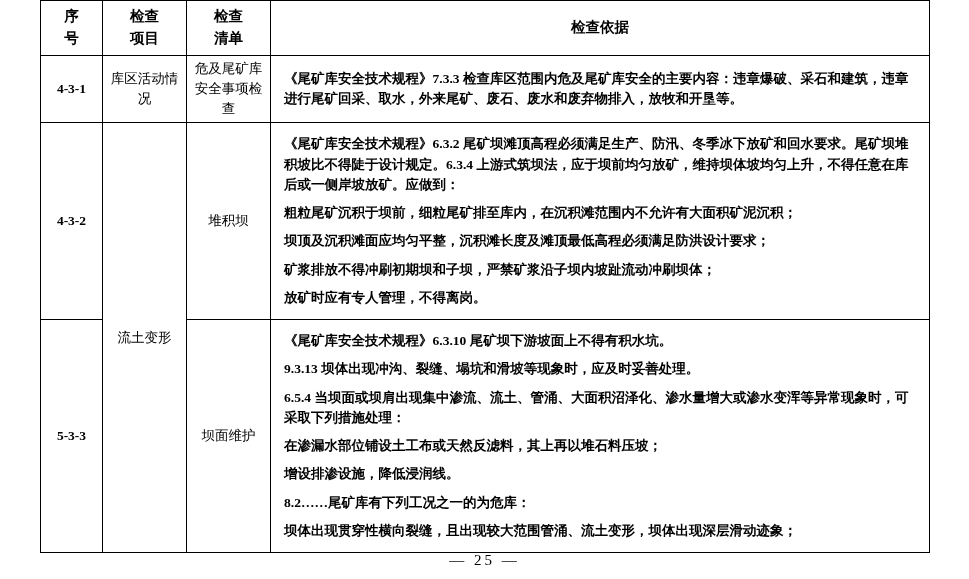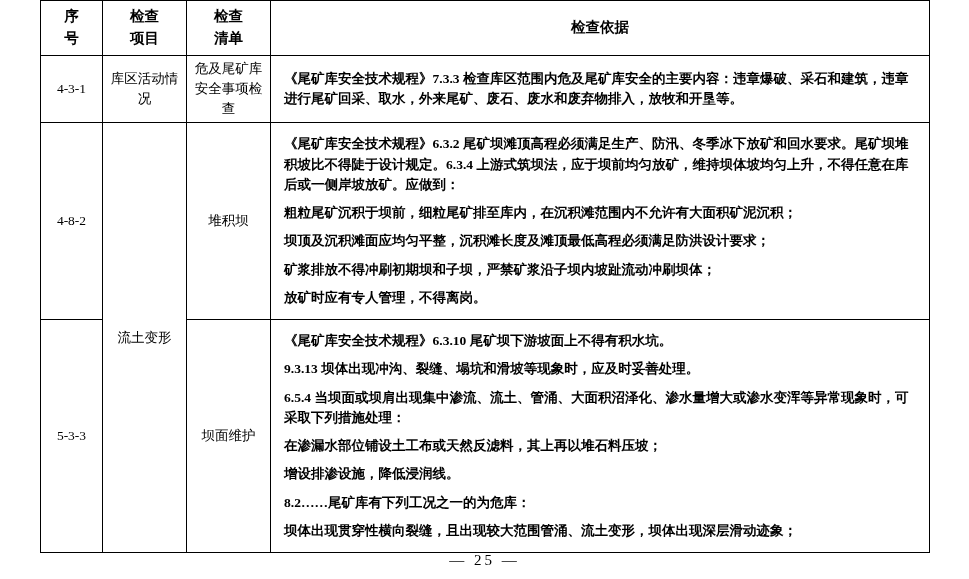--- a/index.html
+++ b/index.html
@@ -57,20 +57,21 @@
     padding: 5px 20px;
   }
   .col-no    { width: 62px; }
   .col-item  { width: 84px; }
   .col-list  { width: 84px; }
   .col-basis { width: 659px; }
 
   td.c-no {
     text-align: center;
     font-size: 14px;
+    font-weight: bold;
   }
   td.c-item, td.c-list {
     text-align: center;
     font-size: 14px;
     line-height: 1.55;
   }
   td.c-basis {
     text-align: left;
     font-size: 13.6px;
     line-height: 1.62;
@@ -118,21 +119,21 @@
     <tbody>
       <tr>
         <td class="c-no">4-3-1</td>
         <td class="c-item">库区活动情况</td>
         <td class="c-list">危及尾矿库安全事项检查</td>
         <td class="c-basis">
           <p>《尾矿库安全技术规程》7.3.3 检查库区范围内危及尾矿库安全的主要内容：违章爆破、采石和建筑，违章进行尾矿回采、取水，外来尾矿、废石、废水和废弃物排入，放牧和开垦等。</p>
         </td>
       </tr>
       <tr>
-        <td class="c-no">4-8-2</td>
+        <td class="c-no">4-3-2</td>
         <td class="c-item" rowspan="2">流土变形</td>
         <td class="c-list">堆积坝</td>
         <td class="c-basis">
           <p>《尾矿库安全技术规程》6.3.2 尾矿坝滩顶高程必须满足生产、防汛、冬季冰下放矿和回水要求。尾矿坝堆积坡比不得陡于设计规定。6.3.4 上游式筑坝法，应于坝前均匀放矿，维持坝体坡均匀上升，不得任意在库后或一侧岸坡放矿。应做到：</p>
           <p class="ind">粗粒尾矿沉积于坝前，细粒尾矿排至库内，在沉积滩范围内不允许有大面积矿泥沉积；</p>
           <p class="ind">坝顶及沉积滩面应均匀平整，沉积滩长度及滩顶最低高程必须满足防洪设计要求；</p>
           <p class="ind">矿浆排放不得冲刷初期坝和子坝，严禁矿浆沿子坝内坡趾流动冲刷坝体；</p>
           <p class="ind">放矿时应有专人管理，不得离岗。</p>
         </td>
       </tr>

